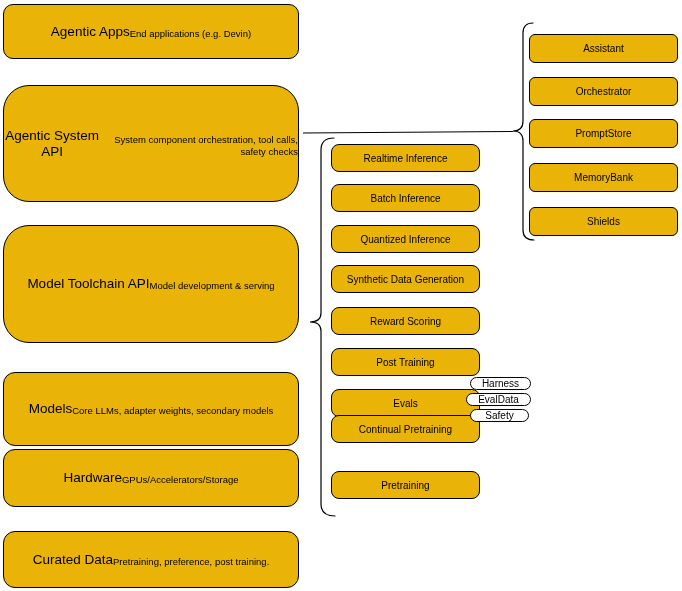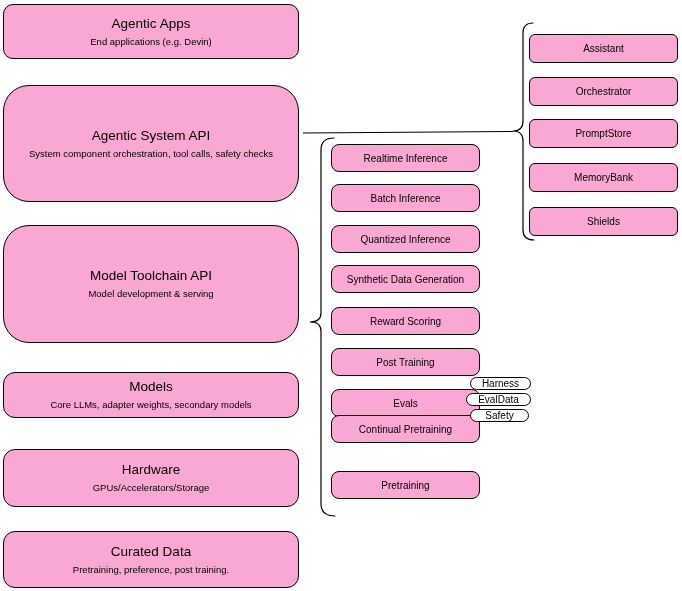--- a/index.html
+++ b/index.html
@@ -2,22 +2,22 @@
 <html><head>
 <meta charset="utf-8">
 <style>
   html,body{margin:0;padding:0;background:#ffffff;}
   #canvas{
     position:relative;width:682px;height:591px;background:#ffffff;
     font-family:"Liberation Sans", sans-serif;color:#000;overflow:hidden;
   }
   #connectors{position:absolute;left:0;top:0;width:682px;height:591px;z-index:0;}
   .node{
-    position:absolute;box-sizing:border-box;background:#f9a8d4;
-    border:1.2px solid #000;display:flex;flex-direction:column;
+    position:absolute;box-sizing:border-box;background:#eab308;
+    border:1.2px solid #000;display:flex;flex-direction:row;
     align-items:center;justify-content:center;text-align:center;z-index:1;
   }
   .lbox{left:3px;width:296px;}
   .ltitle{font-size:13.5px;line-height:16px;}
   .lsub{font-size:9.5px;line-height:12px;margin-top:4px;text-align:right;}
   .mbox{left:331px;width:149px;height:28px;border-radius:8px;}
   .mbox span,.rbox span{font-size:10px;line-height:13px;}
   .rbox{left:529px;width:149px;height:29px;border-radius:6px;}
   .pill{
     position:absolute;box-sizing:border-box;background:#ffffff;
@@ -42,21 +42,21 @@
     <div class="lsub">End applications (e.g. Devin)</div>
   </div>
   <div class="node lbox" style="top:85px;height:117px;border-radius:26px">
     <div class="ltitle">Agentic System API</div>
     <div class="lsub">System component orchestration, tool calls, safety checks</div>
   </div>
   <div class="node lbox" style="top:225px;height:118px;border-radius:26px">
     <div class="ltitle">Model Toolchain API</div>
     <div class="lsub">Model development &amp; serving</div>
   </div>
-  <div class="node lbox" style="top:372px;height:46px;border-radius:12px">
+  <div class="node lbox" style="top:372px;height:74px;border-radius:12px">
     <div class="ltitle">Models</div>
     <div class="lsub">Core LLMs, adapter weights, secondary models</div>
   </div>
   <div class="node lbox" style="top:449px;height:58px;border-radius:12px">
     <div class="ltitle">Hardware</div>
     <div class="lsub">GPUs/Accelerators/Storage</div>
   </div>
   <div class="node mbox" style="top:144px">
     <span>Realtime Inference</span>
   </div>

